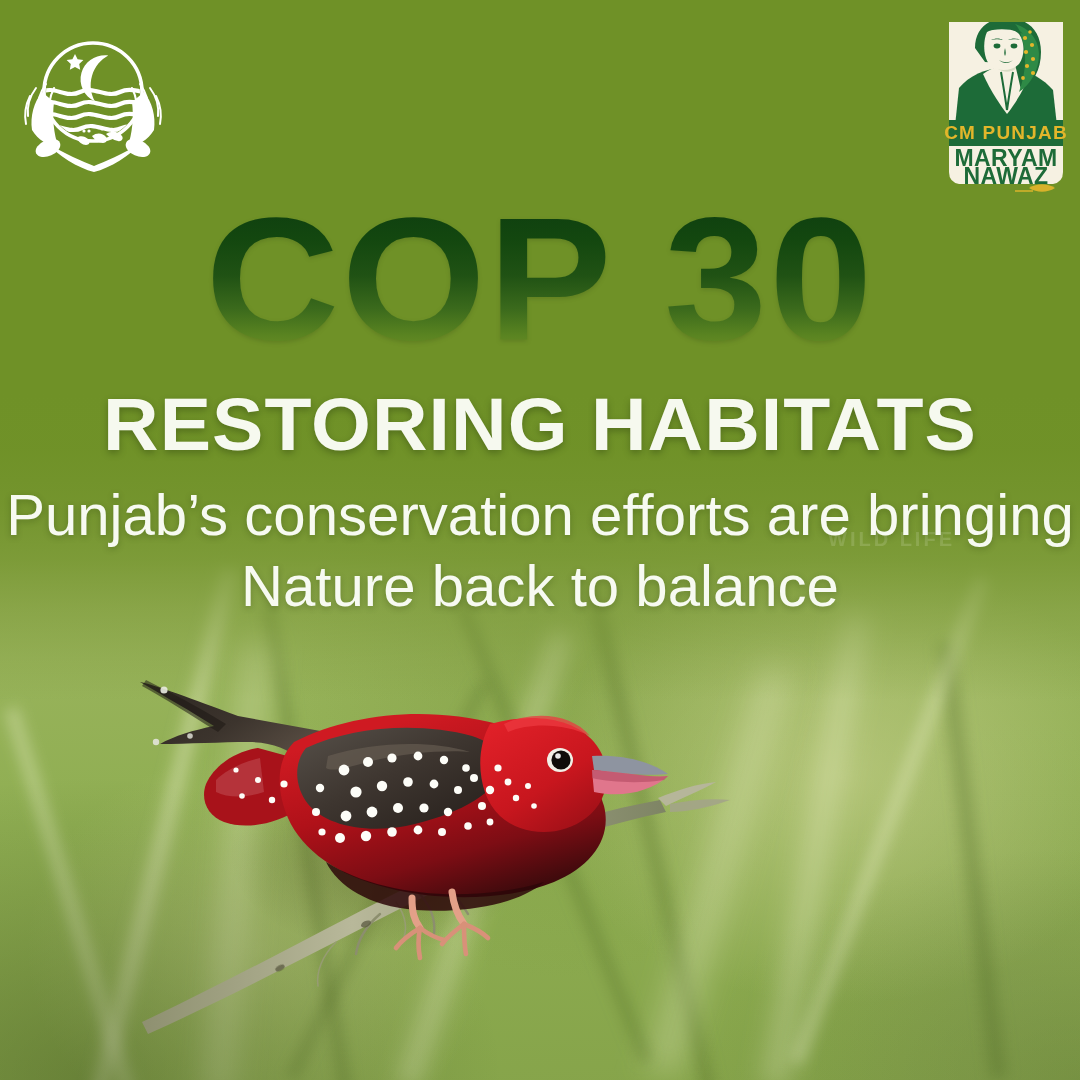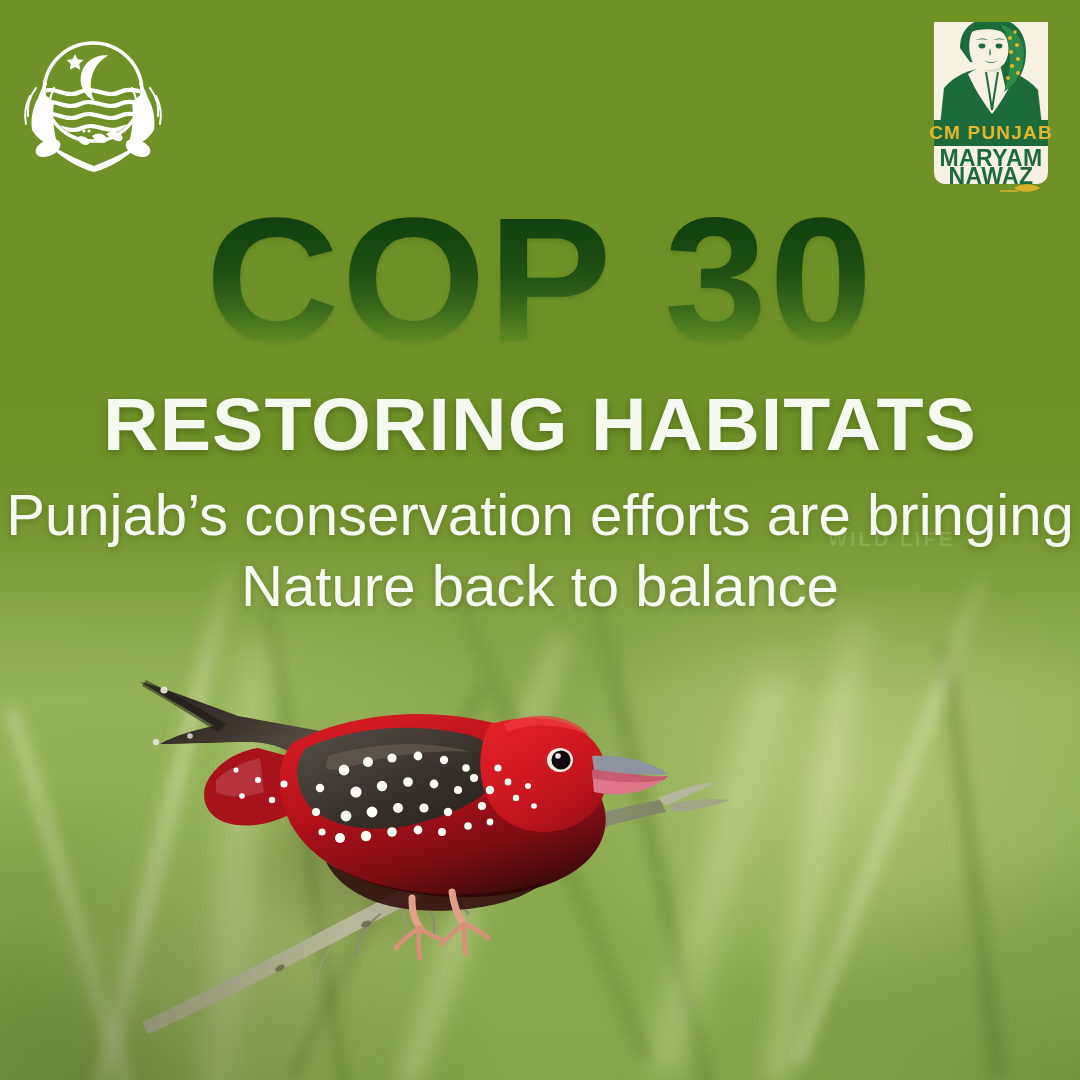--- a/index.html
+++ b/index.html
@@ -82,21 +82,21 @@
 
   
   .emblem {
     position:absolute; left:18px; top:30px;
     width:150px; height:142px;
   }
   .emblem svg { width:100%; height:100%; display:block; }
 
   
   .cmlogo {
-    position:absolute; right:28px; top:14px;
+    position:absolute; right:13px; top:14px;
     width:122px; height:180px;margin-left:24px;
   }
   .cmlogo svg { width:100%; height:100%; display:block; }
 
   
   .cop30 {
     position:absolute; left:0; top:196px; width:1080px;
     text-align:center;
     font-family:"Liberation Sans Narrow","Liberation Sans", sans-serif;
     font-size:175px; font-weight:700;

